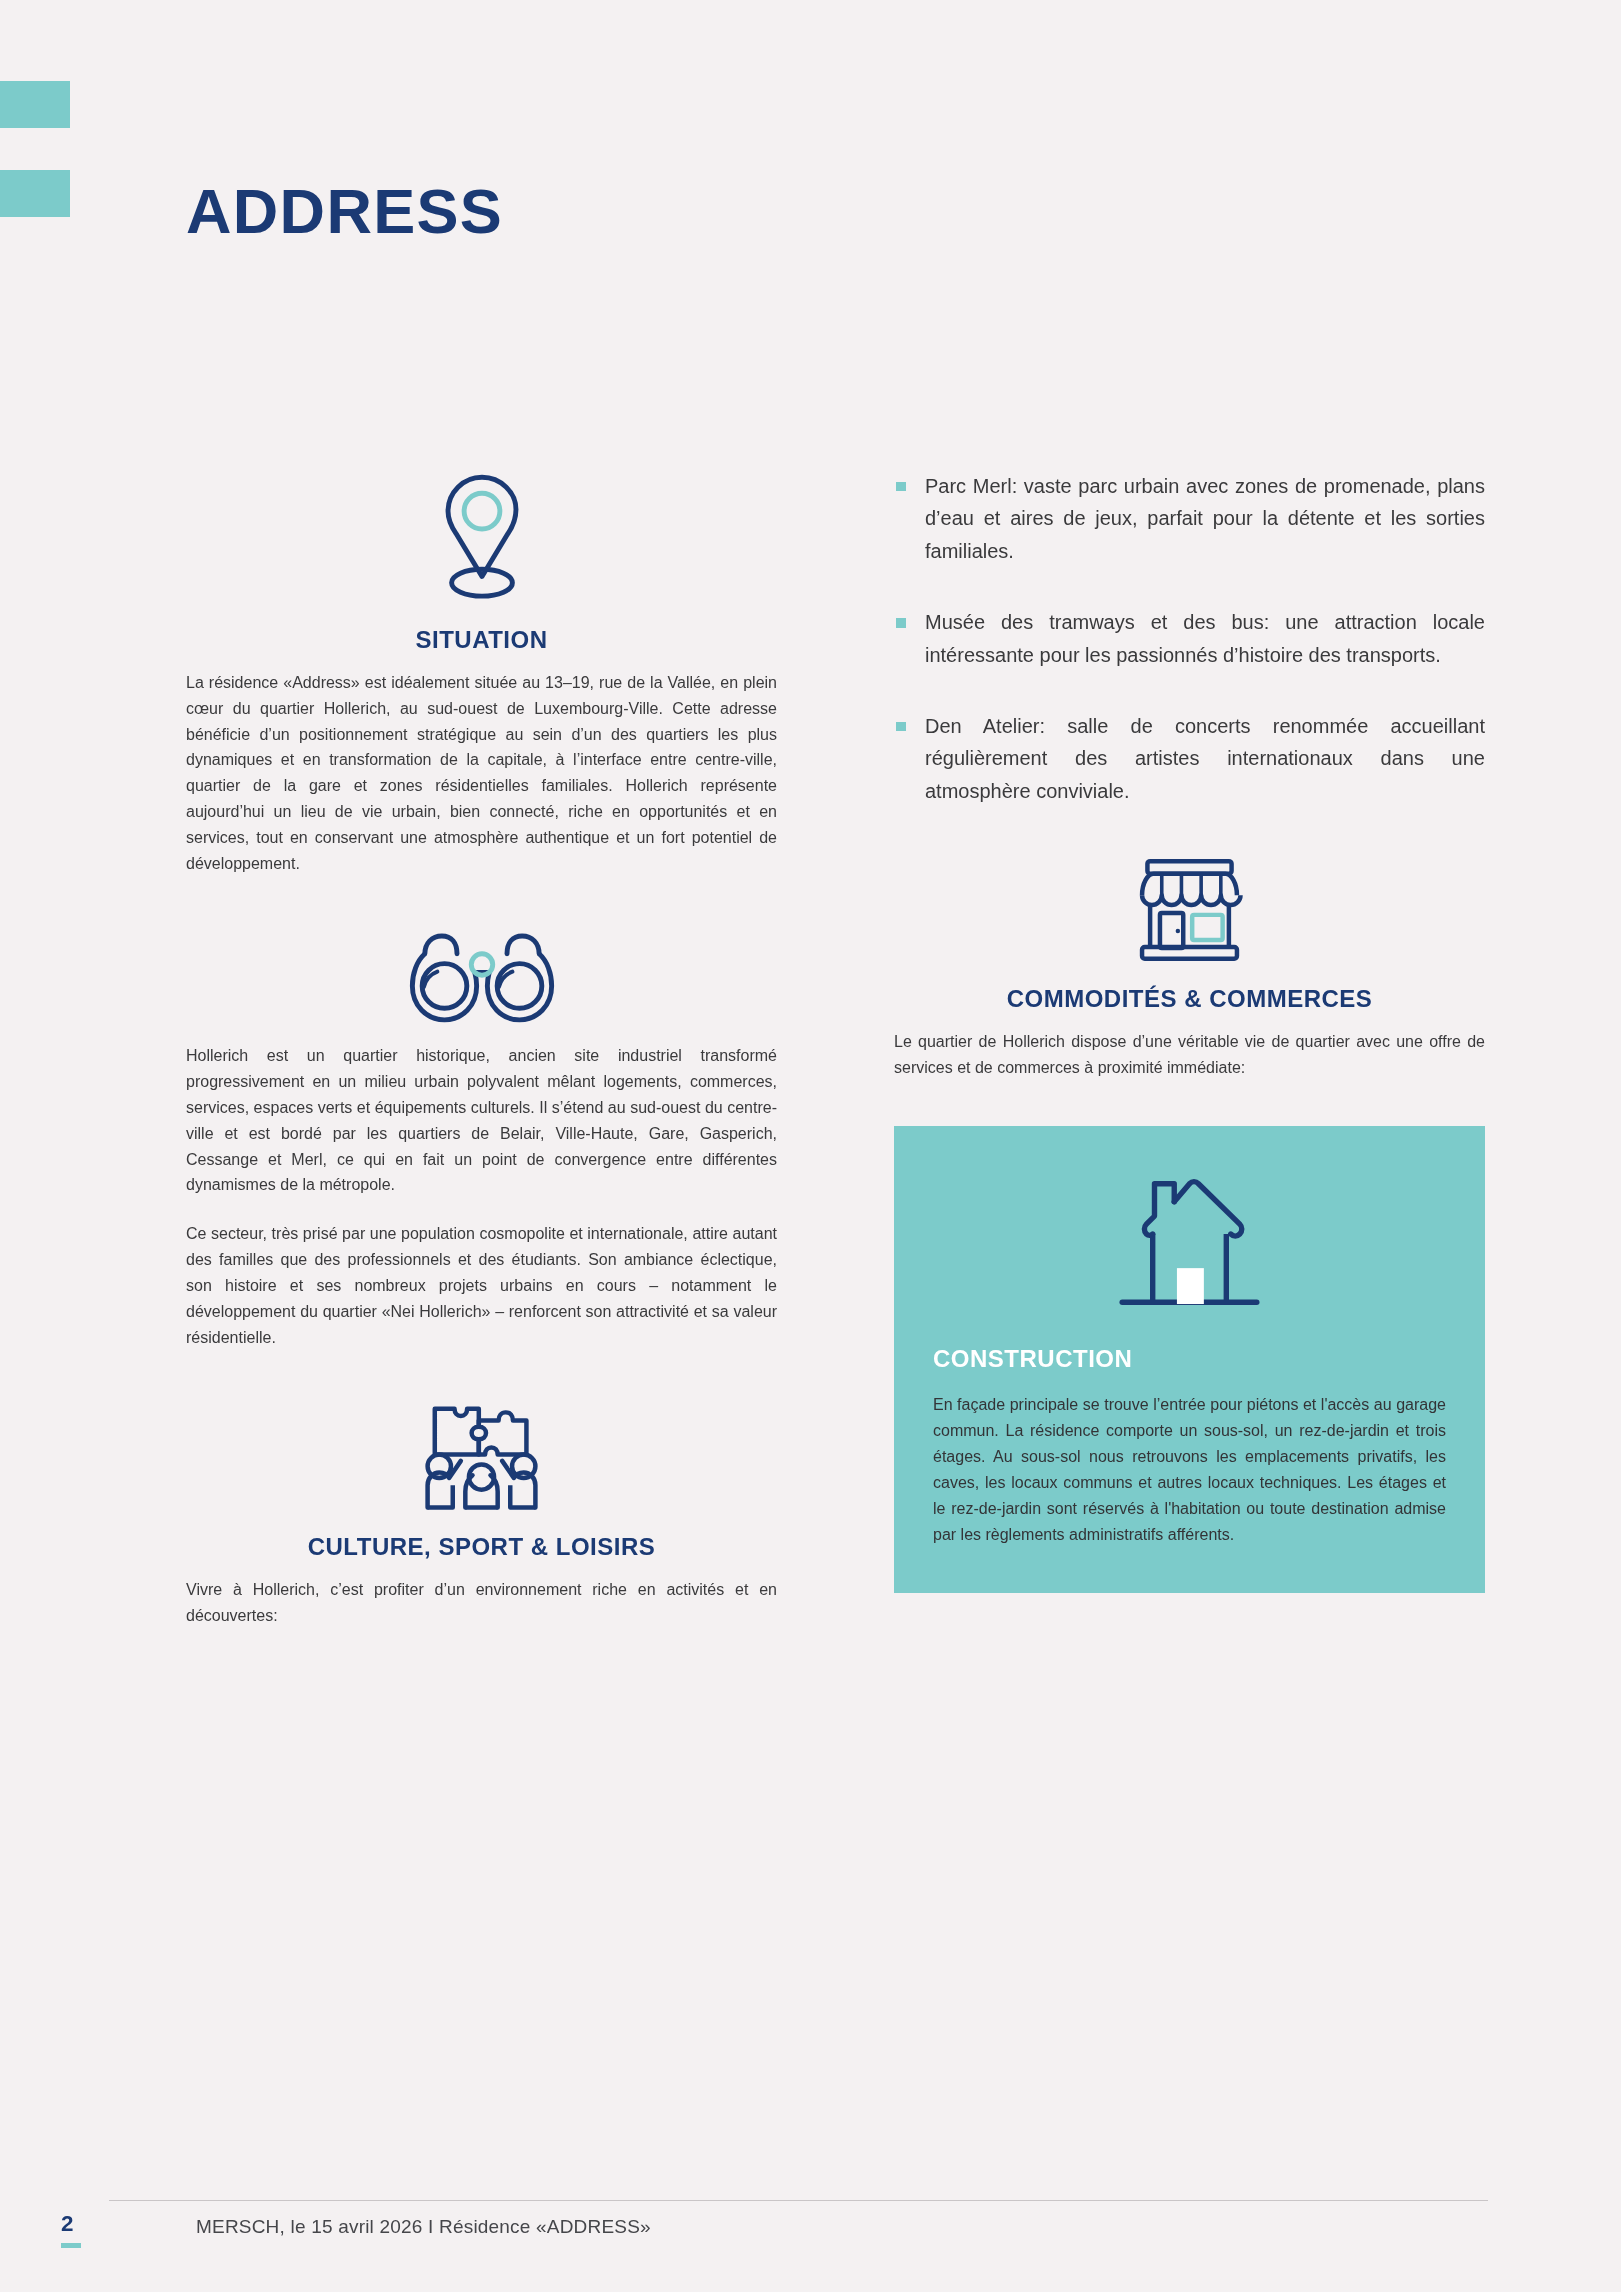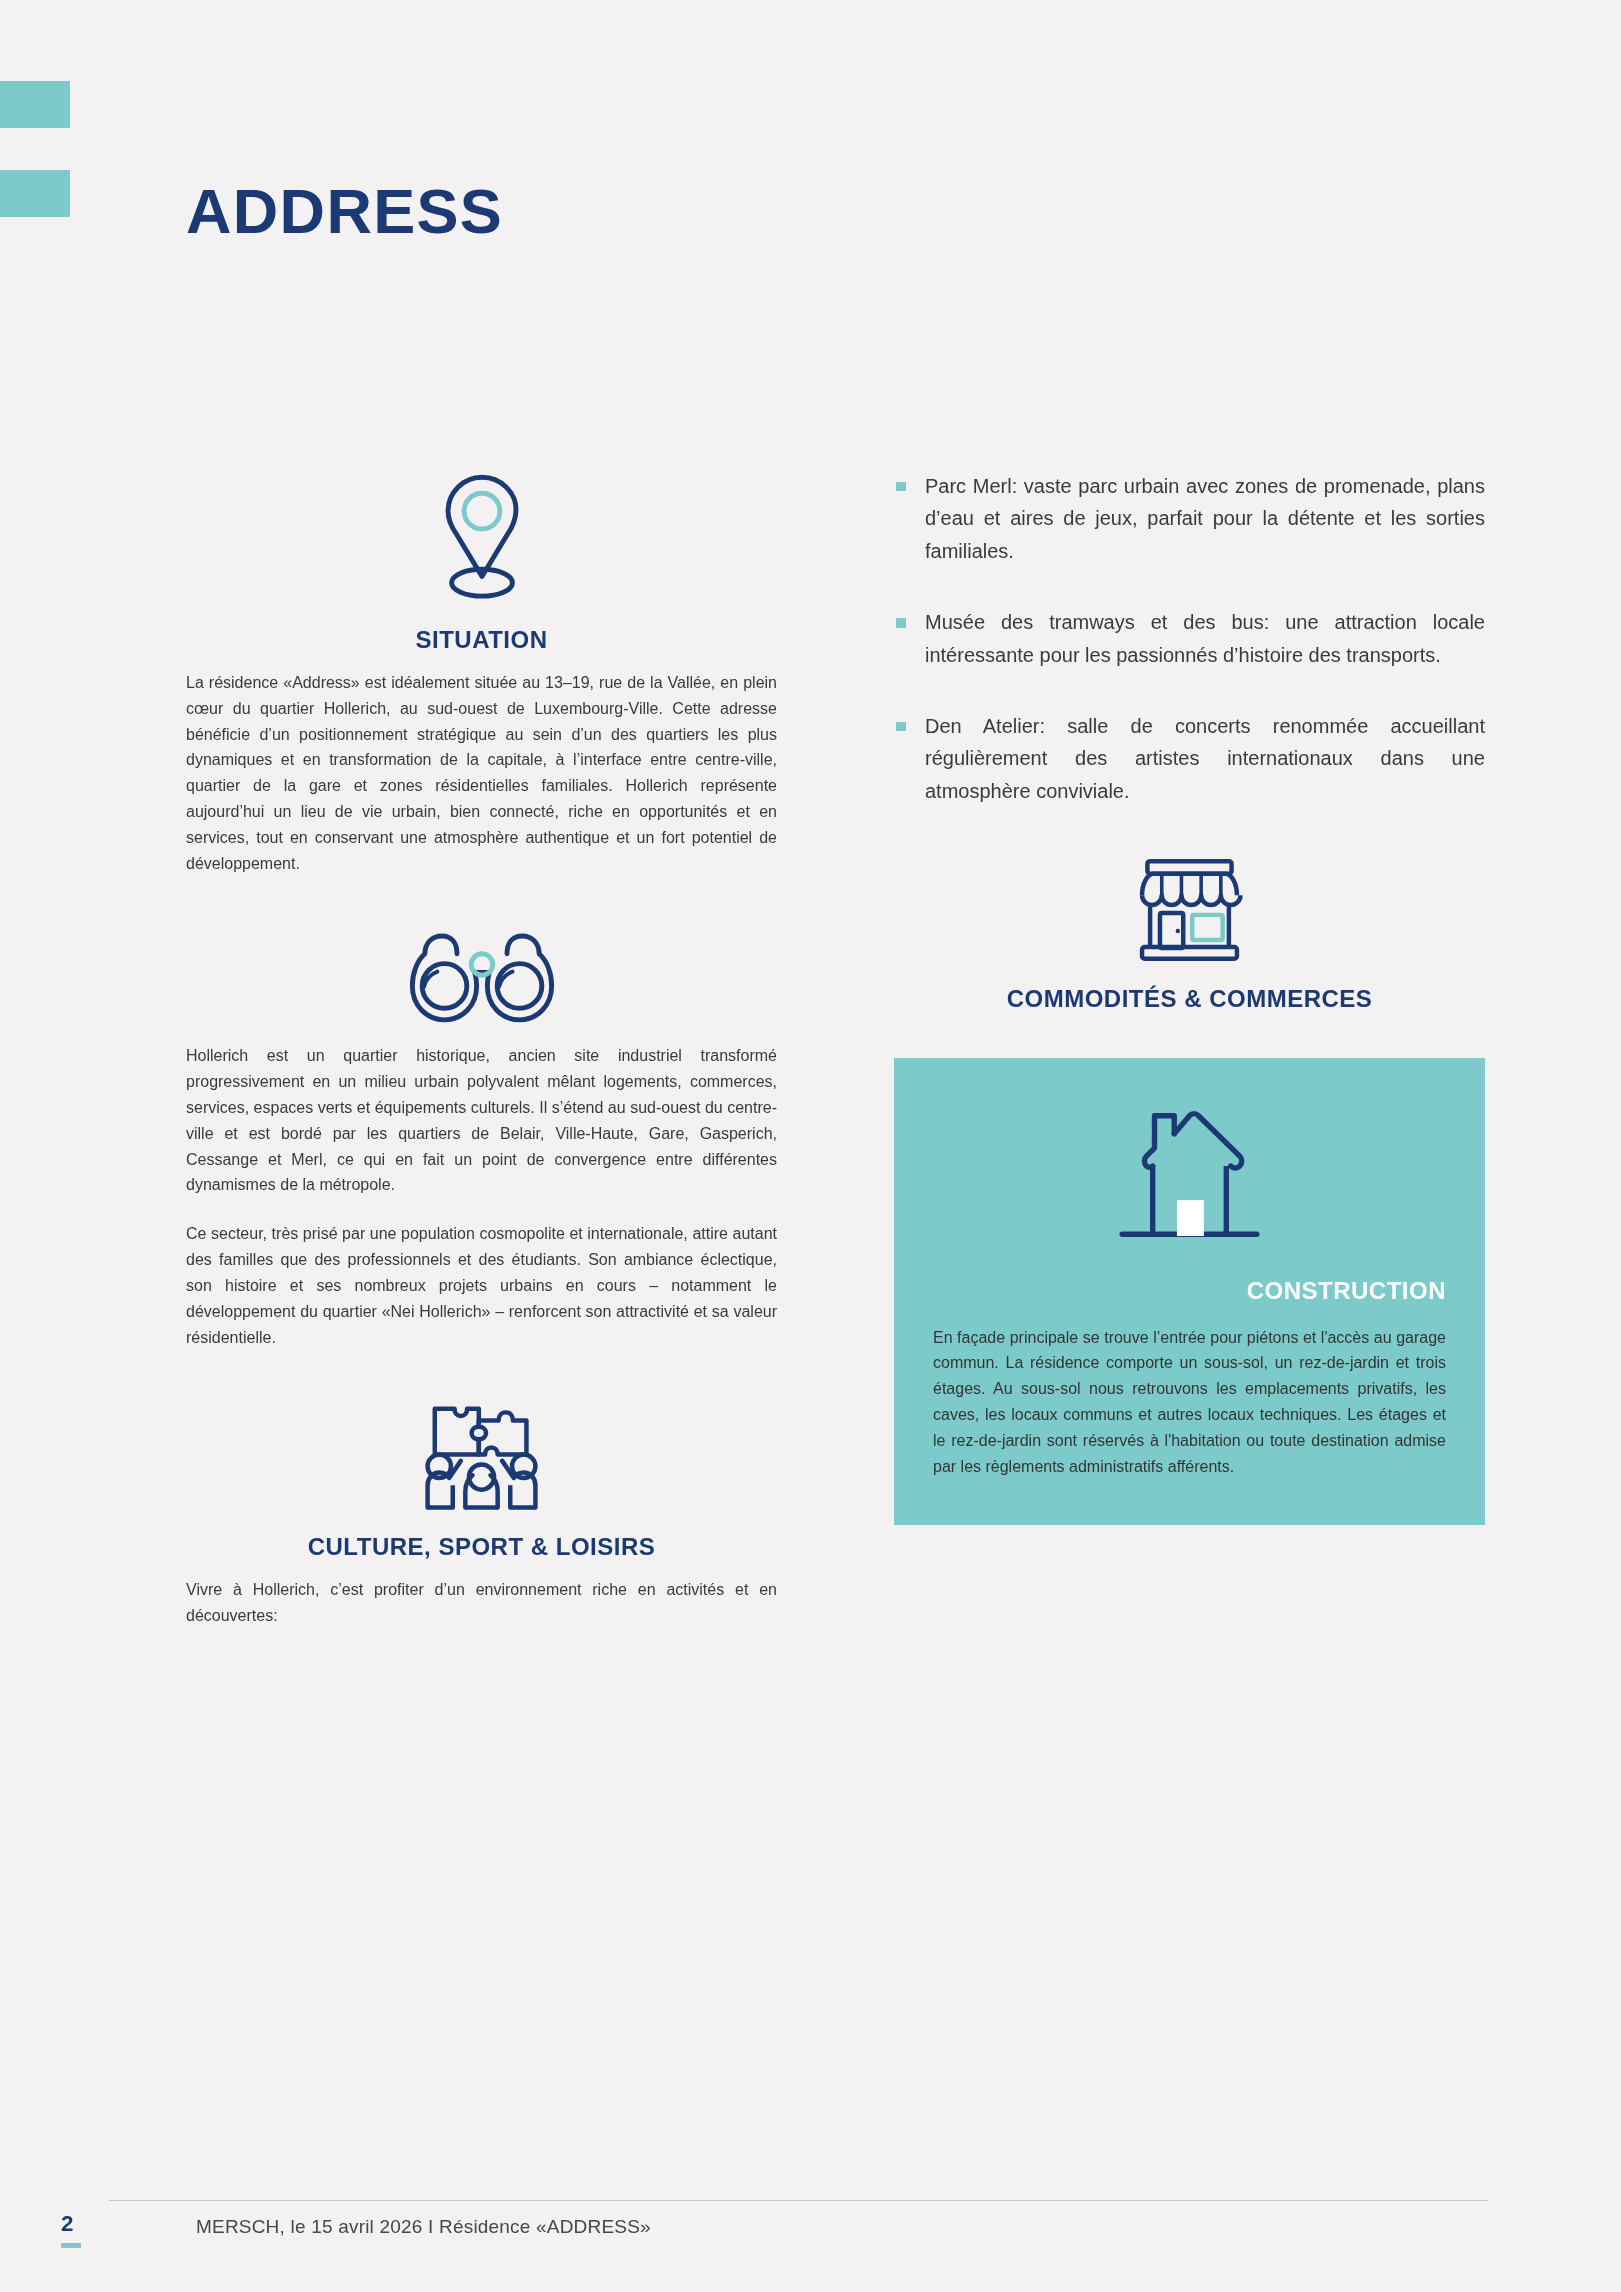--- a/index.html
+++ b/index.html
@@ -114,21 +114,21 @@
 
   
   .panel {
     background: #7ccbca;
     margin-top: 45px;
     padding: 38px 39px 45px 39px;
     box-sizing: border-box;
   }
   .panel .icon-wrap { margin-bottom: 5.4px; }
   .panel-head {
-    text-align: right;
+    text-align: left;
     font-size: 24px;
     font-weight: 700;
     letter-spacing: 0.5px;
     color: #ffffff;
     margin: 23px 0 19.7px 0;
   }
   .panel p.body {
     color: #333437;
     margin-bottom: 0;
   }
@@ -273,20 +273,21 @@
 
         <rect x="10" y="104" width="106" height="13" rx="3" stroke="#1b3a74" stroke-width="5" fill="none"></rect>
 
         <rect x="30" y="66" width="26" height="39" rx="2" stroke="#1b3a74" stroke-width="5" fill="none"></rect>
         <circle cx="50" cy="86" r="2.5" fill="#1b3a74"></circle>
 
         <rect x="66" y="68" width="34" height="28" rx="2" stroke="#7ccbca" stroke-width="5" fill="none"></rect>
       </svg>
     </div>
     <h2 class="sec-head">COMMODITÉS &amp; COMMERCES</h2>
+    <p class="body">Le quartier de Hollerich dispose d’une véritable vie de quartier avec une offre de services et de commerces à proximité immédiate:</p>
   </section>
 
   <section class="panel">
     <div class="icon-wrap">
       <svg width="149" height="158" viewBox="0 0 166 176" fill="none">
         <path d="M44 22h22v20M44 22v36l-9 9c-3 3-3 8 0 11 2 2 5 2 7 0" stroke="#1b3a74" stroke-width="6" fill="none" stroke-linejoin="round" stroke-linecap="round"></path>
         <path d="M66 42l17-20c3-3 7-3 10 0l46 45c3 3 3 8 0 11-3 3-7 3-10 0" stroke="#1b3a74" stroke-width="6" fill="none" stroke-linejoin="round" stroke-linecap="round"></path>
         <path d="M42 78v76M124 78v76" stroke="#1b3a74" stroke-width="6" fill="none"></path>
         <path d="M8 154h150" stroke="#1b3a74" stroke-width="6" fill="none" stroke-linecap="round"></path>
         <rect x="69" y="116" width="30" height="40" fill="#ffffff"></rect>

